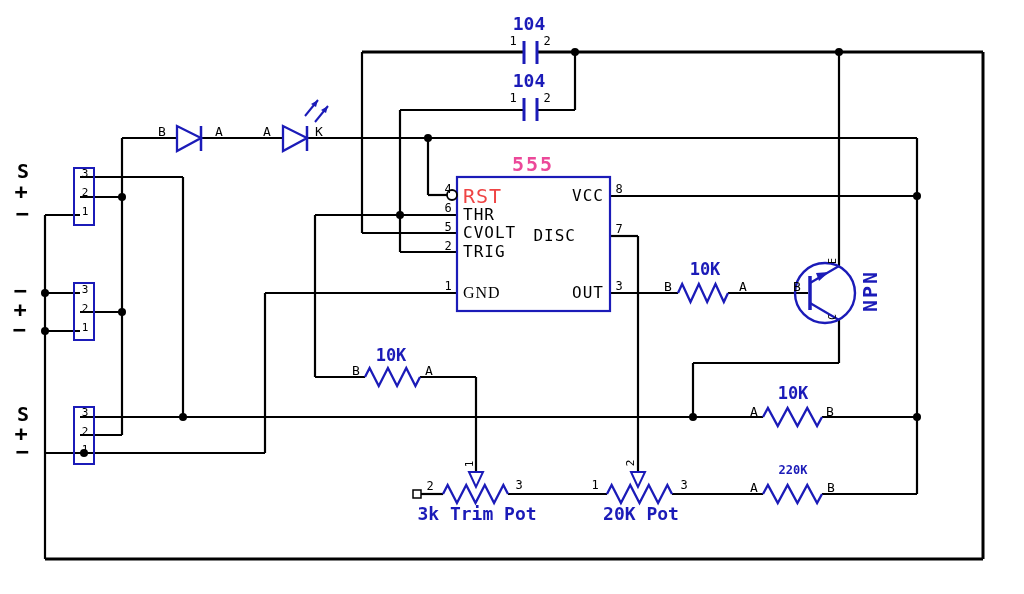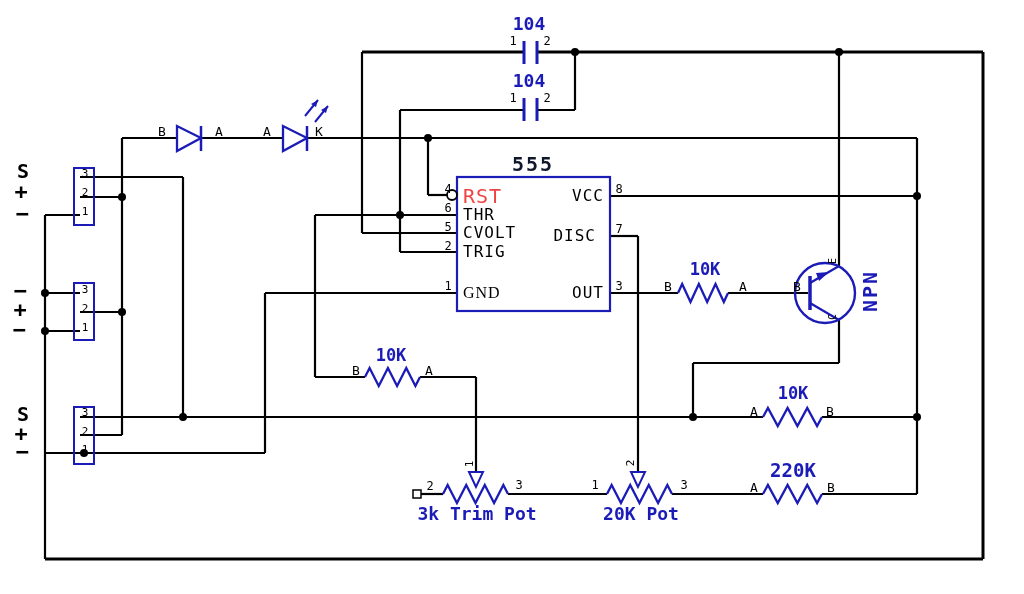--- a/index.html
+++ b/index.html
@@ -110,25 +110,25 @@
       <circle cx="45" cy="293" r="4" fill="#000000" stroke="none"></circle>
       <circle cx="45" cy="331" r="4" fill="#000000" stroke="none"></circle>
       <circle cx="183" cy="417" r="4" fill="#000000" stroke="none"></circle>
       <circle cx="693" cy="417" r="4" fill="#000000" stroke="none"></circle>
       <circle cx="917" cy="417" r="4" fill="#000000" stroke="none"></circle>
       <circle cx="84" cy="453" r="4" fill="#000000" stroke="none"></circle>
     </svg>
   <div id="labels-layer">
       <div class="label" style="left: 529px; top: 24px; font-size: 18px; font-weight: bold; color: rgb(27, 27, 184); transform: translate(-50%, -50%);">104</div>
       <div class="label" style="left: 529px; top: 81px; font-size: 18px; font-weight: bold; color: rgb(27, 27, 184); transform: translate(-50%, -50%);">104</div>
-      <div class="label" style="left: 533px; top: 164px; font-size: 20px; font-weight: bold; letter-spacing: 2px; color: #0f172a; transform: translate(-50%, -50%); text-align: center;">555</div>
+      <div class="label" style="left: 533px; top: 164px; font-size: 20px; font-weight: bold; letter-spacing: 2px; color: #ec4899; transform: translate(-50%, -50%); text-align: center;">555</div>
       <div class="label" style="left: 705px; top: 269px; font-size: 17px; font-weight: bold; color: rgb(27, 27, 184); transform: translate(-50%, -50%);">10K</div>
       <div class="label" style="left: 391px; top: 355px; font-size: 17px; font-weight: bold; color: rgb(27, 27, 184); transform: translate(-50%, -50%);">10K</div>
       <div class="label" style="left: 793px; top: 393px; font-size: 17px; font-weight: bold; color: rgb(27, 27, 184); transform: translate(-50%, -50%);">10K</div>
-      <div class="label" style="left: 793px; top: 470px; font-size: 19px; font-weight: bold; color: rgb(27, 27, 184); transform: translate(-50%, -50%);">220K</div>
+      <div class="label" style="left: 793px; top: 470px; font-size: 12px; font-weight: bold; color: rgb(27, 27, 184); transform: translate(-50%, -50%);">220K</div>
       <div class="label" style="left: 477px; top: 514px; font-size: 18px; font-weight: bold; color: rgb(27, 27, 184); transform: translate(-50%, -50%);">3k Trim Pot</div>
       <div class="label" style="left: 641px; top: 514px; font-size: 18px; font-weight: bold; color: rgb(27, 27, 184); transform: translate(-50%, -50%);">20K Pot</div>
       <div class="label" style="left: 870px; top: 291px; font-size: 20px; font-weight: bold; letter-spacing: 2px; color: rgb(27, 27, 184); transform: translate(-50%, -50%) rotate(-90deg);">NPN</div>
       <div class="label" style="left: 513px; top: 41px; font-size: 12px; font-weight: normal; color: rgb(0, 0, 0); transform: translate(-50%, -50%);">1</div>
       <div class="label" style="left: 547px; top: 41px; font-size: 12px; font-weight: normal; color: rgb(0, 0, 0); transform: translate(-50%, -50%);">2</div>
       <div class="label" style="left: 513px; top: 98px; font-size: 12px; font-weight: normal; color: rgb(0, 0, 0); transform: translate(-50%, -50%);">1</div>
       <div class="label" style="left: 547px; top: 98px; font-size: 12px; font-weight: normal; color: rgb(0, 0, 0); transform: translate(-50%, -50%);">2</div>
       <div class="label" style="left: 162px; top: 131px; font-size: 13px; font-weight: normal; color: rgb(0, 0, 0); transform: translate(-50%, -50%);">B</div>
       <div class="label" style="left: 219px; top: 131px; font-size: 13px; font-weight: normal; color: rgb(0, 0, 0); transform: translate(-50%, -50%);">A</div>
       <div class="label" style="left: 267px; top: 131px; font-size: 13px; font-weight: normal; color: rgb(0, 0, 0); transform: translate(-50%, -50%);">A</div>
@@ -157,21 +157,21 @@
       <div class="label" style="left: 448px; top: 286px; font-size: 12px; font-weight: normal; color: rgb(0, 0, 0); transform: translate(-50%, -50%);">1</div>
       <div class="label" style="left: 619px; top: 189px; font-size: 12px; font-weight: normal; color: rgb(0, 0, 0); transform: translate(-50%, -50%);">8</div>
       <div class="label" style="left: 619px; top: 229px; font-size: 12px; font-weight: normal; color: rgb(0, 0, 0); transform: translate(-50%, -50%);">7</div>
       <div class="label" style="left: 619px; top: 286px; font-size: 12px; font-weight: normal; color: rgb(0, 0, 0); transform: translate(-50%, -50%);">3</div>
       <div class="label" style="left: 463px; top: 196px; font-size: 20px; font-weight: normal; letter-spacing: 1px; color: #ef4444; transform: translate(0px, -50%);">RST</div>
       <div class="label" style="left: 463px; top: 215px; font-size: 16px; font-weight: normal; letter-spacing: 1px; color: rgb(0, 0, 0); transform: translate(0px, -50%);">THR</div>
       <div class="label" style="left: 463px; top: 233px; font-size: 16px; font-weight: normal; letter-spacing: 1px; color: rgb(0, 0, 0); transform: translate(0px, -50%);">CVOLT</div>
       <div class="label" style="left: 463px; top: 252px; font-size: 16px; font-weight: normal; letter-spacing: 1px; color: rgb(0, 0, 0); transform: translate(0px, -50%);">TRIG</div>
       <div class="label" style="left: 463px; top: 293px; font-size: 16px; font-weight: normal; letter-spacing: 1px; color: rgb(0, 0, 0); transform: translate(0px, -50%); font-family: Liberation Serif, serif;">GND</div>
       <div class="label" style="left: 604px; top: 196px; font-size: 16px; font-weight: normal; letter-spacing: 1px; color: rgb(0, 0, 0); transform: translate(-100%, -50%);">VCC</div>
-      <div class="label" style="left: 596px; top: 236px; font-size: 16px; font-weight: normal; letter-spacing: 1px; color: rgb(0, 0, 0); transform: translate(-100%, -50%);">DISC</div>
+      <div class="label" style="left: 576px; top: 236px; font-size: 16px; font-weight: normal; letter-spacing: 1px; color: rgb(0, 0, 0); transform: translate(-100%, -50%);">DISC</div>
       <div class="label" style="left: 604px; top: 293px; font-size: 16px; font-weight: normal; letter-spacing: 1px; color: rgb(0, 0, 0); transform: translate(-100%, -50%);">OUT</div>
       <div class="label" style="left: 85px; top: 173px; font-size: 11px; font-weight: normal; color: rgb(0, 0, 0); transform: translate(-50%, -50%);">3</div>
       <div class="label" style="left: 85px; top: 192px; font-size: 11px; font-weight: normal; color: rgb(0, 0, 0); transform: translate(-50%, -50%);">2</div>
       <div class="label" style="left: 85px; top: 211px; font-size: 11px; font-weight: normal; color: rgb(0, 0, 0); transform: translate(-50%, -50%);">1</div>
       <div class="label" style="left: 85px; top: 289px; font-size: 11px; font-weight: normal; color: rgb(0, 0, 0); transform: translate(-50%, -50%);">3</div>
       <div class="label" style="left: 85px; top: 308px; font-size: 11px; font-weight: normal; color: rgb(0, 0, 0); transform: translate(-50%, -50%);">2</div>
       <div class="label" style="left: 85px; top: 327px; font-size: 11px; font-weight: normal; color: rgb(0, 0, 0); transform: translate(-50%, -50%);">1</div>
       <div class="label" style="left: 85px; top: 412px; font-size: 11px; font-weight: normal; color: rgb(0, 0, 0); transform: translate(-50%, -50%);">3</div>
       <div class="label" style="left: 85px; top: 431px; font-size: 11px; font-weight: normal; color: rgb(0, 0, 0); transform: translate(-50%, -50%);">2</div>
       <div class="label" style="left: 85px; top: 449px; font-size: 11px; font-weight: normal; color: rgb(0, 0, 0); transform: translate(-50%, -50%);">1</div>

